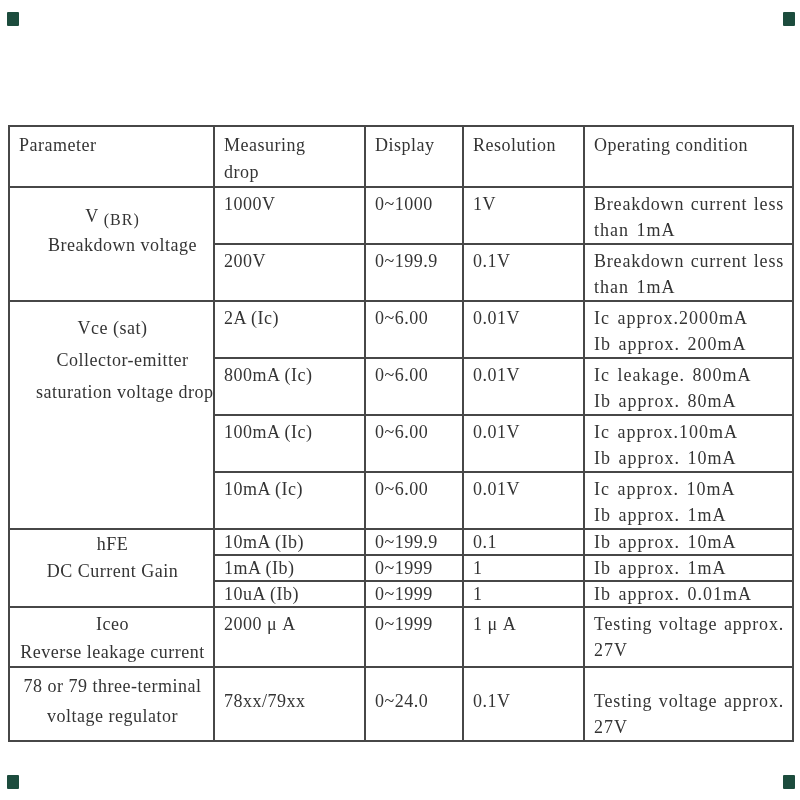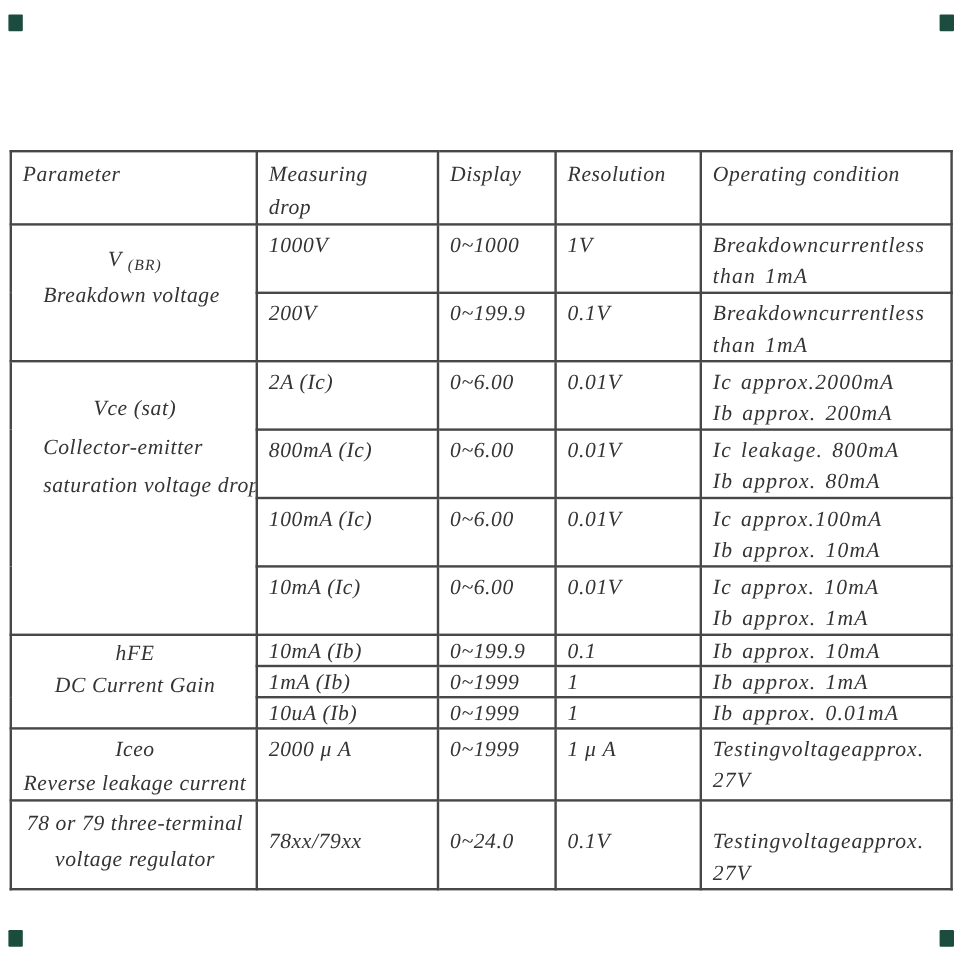--- a/index.html
+++ b/index.html
@@ -14,44 +14,43 @@
 
   table.spec-table{
     position:absolute;left:8px;top:125px;width:784px;
     border-collapse:collapse;table-layout:fixed;
     color:#343434;font-size:18px;letter-spacing:0.5px;
   }
   .spec-table td,.spec-table th{
     border:2px solid #474747;vertical-align:top;
     padding:3px 8px 0 9px;line-height:26px;font-weight:normal;
     overflow:hidden;
-    font-style:italic;
   }
   .spec-table th{text-align:left;line-height:27px;padding-top:5px;}
   thead tr{height:53px;}
   tr.g0,tr.g1,tr.g3{height:53px;}
   tr.g2{height:26px;}
   tr.g4{height:58px;}
   tr.g2 td{padding-top:0;line-height:24px;}
   tr.g4 td{padding-top:20px;}
 
   td.param{padding-left:6px;padding-right:4px;}
   td.param.pg0{padding-top:14px;line-height:29px;}
-  td.param.pg1{padding-top:22px;line-height:32px;}
+  td.param.pg1{padding-top:10px;line-height:32px;}
   td.param.pg2{padding-top:1px;line-height:27px;}
   td.param.pg3{padding-top:2px;line-height:28px;}
   td.param.pg4{padding-top:3px;line-height:30px;}
 
   .pline{white-space:nowrap;}
   .pl-center{text-align:center;}
-  .pl-left{text-align:left;padding-left:2px;margin-left:18px;}
-  .sub{font-size:13px;letter-spacing:1px;position:relative;top:3px;margin-left:5px;}
+  .pl-left{text-align:center;padding-left:2px;margin-left:18px;}
+  .sub{font-size:16px;letter-spacing:1px;position:relative;top:3px;margin-left:5px;}
 
   .cline{white-space:nowrap;letter-spacing:1px;word-spacing:2px;}
-  .cline.just{display:flex;justify-content:flex-start;letter-spacing:0.8px;}
+  .cline.just{display:flex;justify-content:space-between;letter-spacing:0.8px;}
   .hline{white-space:nowrap;}
 </style>
 </head>
 <body>
 
 <div class="page">
   <div class="corner-mark tl" style="background: rgb(28, 76, 61);"></div>
   <div class="corner-mark tr" style="background: rgb(28, 76, 61);"></div>
   <div class="corner-mark bl" style="background: rgb(28, 76, 61);"></div>
   <div class="corner-mark br" style="background: rgb(28, 76, 61);"></div>

